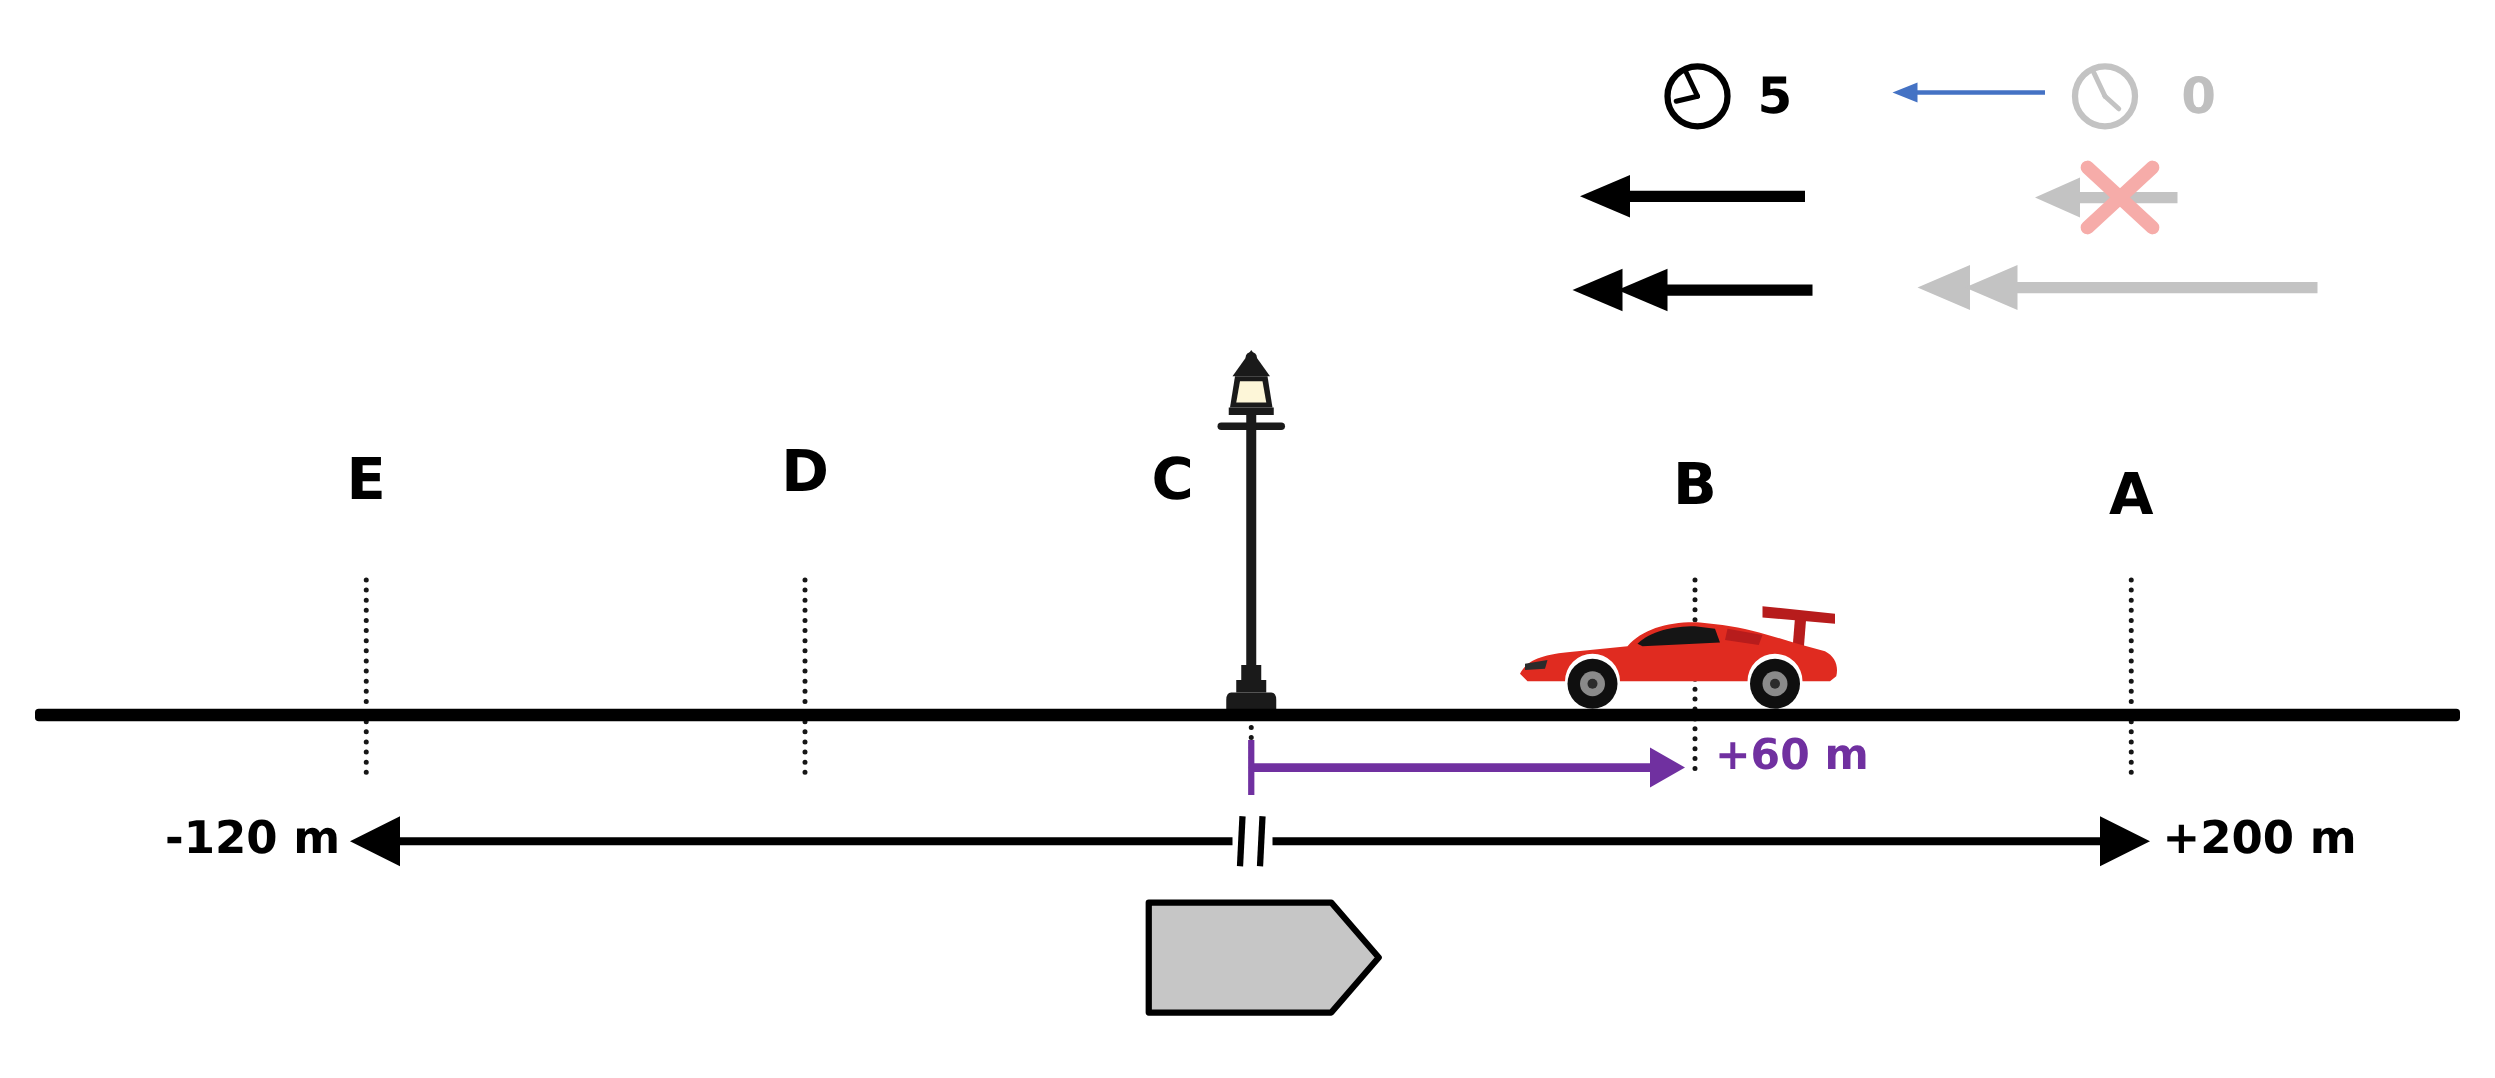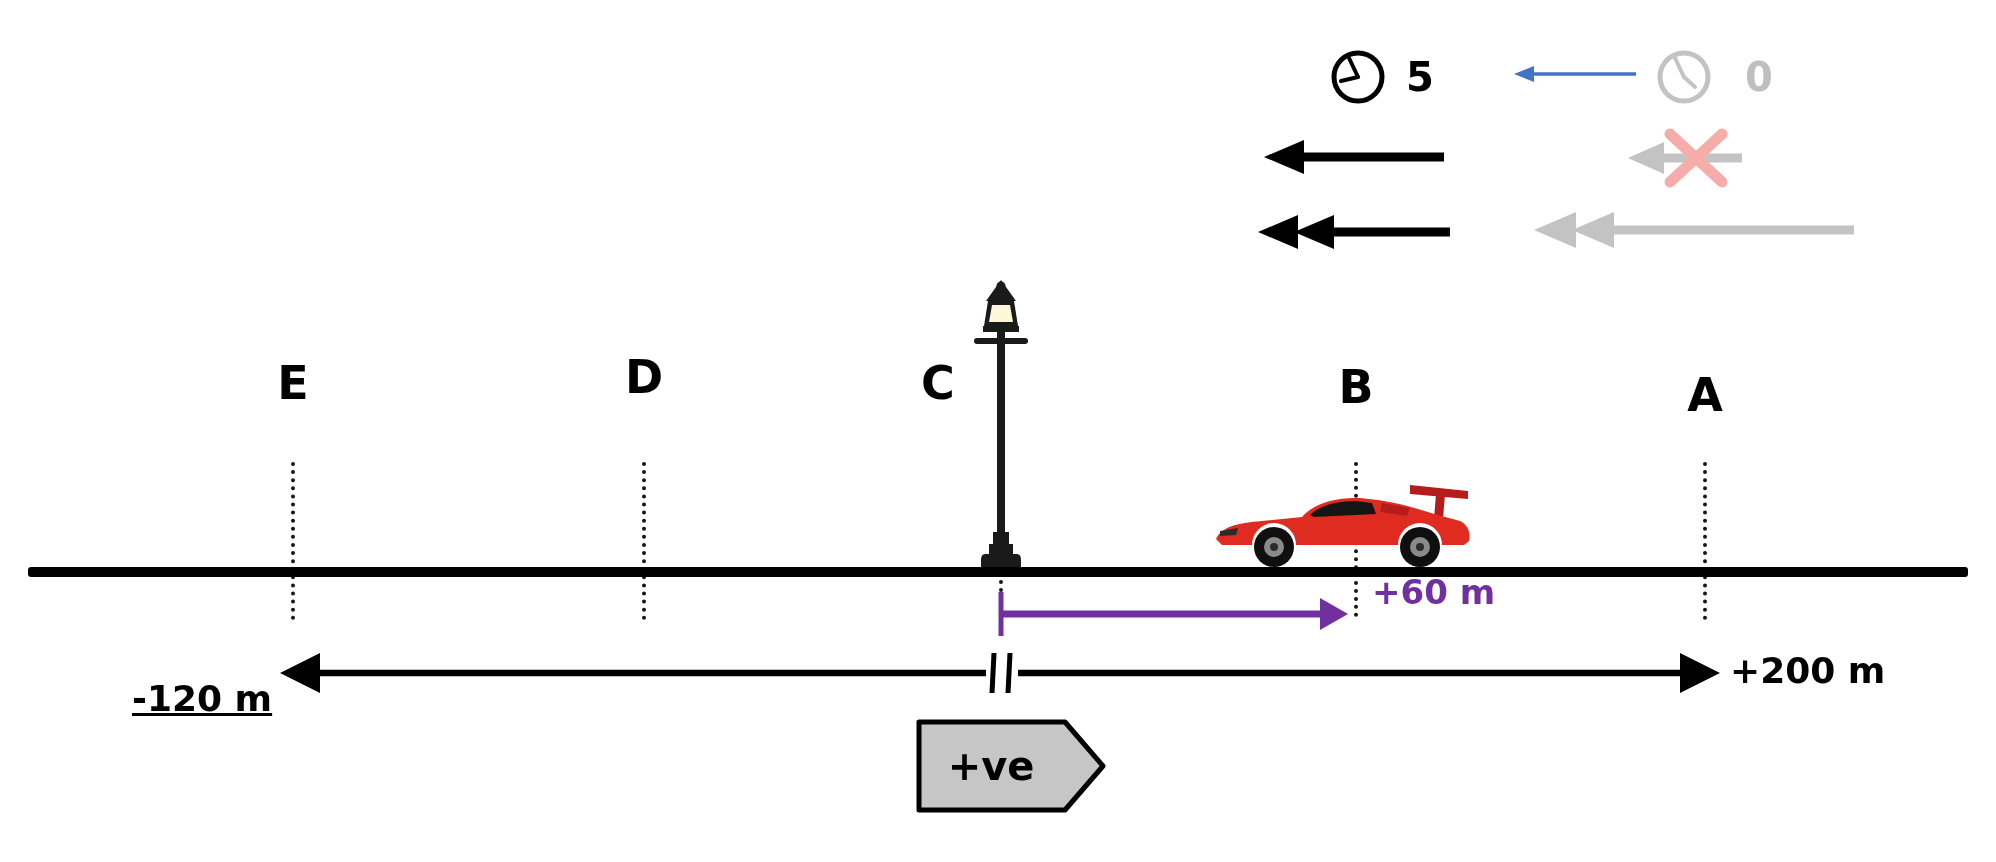--- a/index.html
+++ b/index.html
@@ -108,33 +108,32 @@
     <circle cx="206" cy="66" r="20" fill="#0f0f0f"></circle>
     <circle cx="206" cy="66" r="10" fill="#8a8a8a"></circle>
     <circle cx="206" cy="66" r="4" fill="#2b2b2b"></circle>
   </svg>
 
   <svg class="abs" style="left:996px;top:590px;" width="360" height="50" viewBox="0 0 360 50">
     <line x1="5" y1="2" x2="5" y2="46" stroke="#7030A0" stroke-width="5"></line>
     <line x1="5" y1="24" x2="330" y2="24" stroke="#7030A0" stroke-width="7"></line>
     <polygon points="352,24 324,8 324,40" fill="#7030A0"></polygon>
   </svg>
-  <div class="abs disp-label" style="left:1372px;top:572px;">+60 m</div>
+  <div class="abs disp-label" style="left:1372px;top:584px;">+60 m</div>
 
   <svg class="abs" style="left:278px;top:645px;" width="1444" height="56" viewBox="0 0 1444 56">
     <line x1="20" y1="28" x2="1424" y2="28" stroke="#000" stroke-width="6.5"></line>
     <polygon points="2,28 42,8 42,48" fill="#000"></polygon>
     <polygon points="1442,28 1402,8 1402,48" fill="#000"></polygon>
     <g>
       <rect x="708" y="18" width="32" height="20" fill="#ffffff"></rect>
       <line x1="716" y1="8" x2="714" y2="48" stroke="#000" stroke-width="5"></line>
       <line x1="732" y1="8" x2="730" y2="48" stroke="#000" stroke-width="5"></line>
     </g>
   </svg>
-  <div class="abs axis-label" style="left:132px;top:678px;text-decoration:underline;">-120 m</div>
+  <div class="abs axis-label" style="left:132px;top:650px;">-120 m</div>
   <div class="abs axis-label" style="left:1730px;top:650px;">+200 m</div>
 
   <svg class="abs" style="left:915px;top:718px;" width="196" height="96" viewBox="0 0 196 96">
     <polygon points="4,4 150,4 188,48 150,92 4,92" fill="#C6C6C6" stroke="#000" stroke-width="5" stroke-linejoin="round"></polygon>
   </svg>
-  <div class="abs pv-text" style="left:915px;top:718px;width:152px;height:96px;">+ve</div>
 
 </div>
 
 </body></html>

